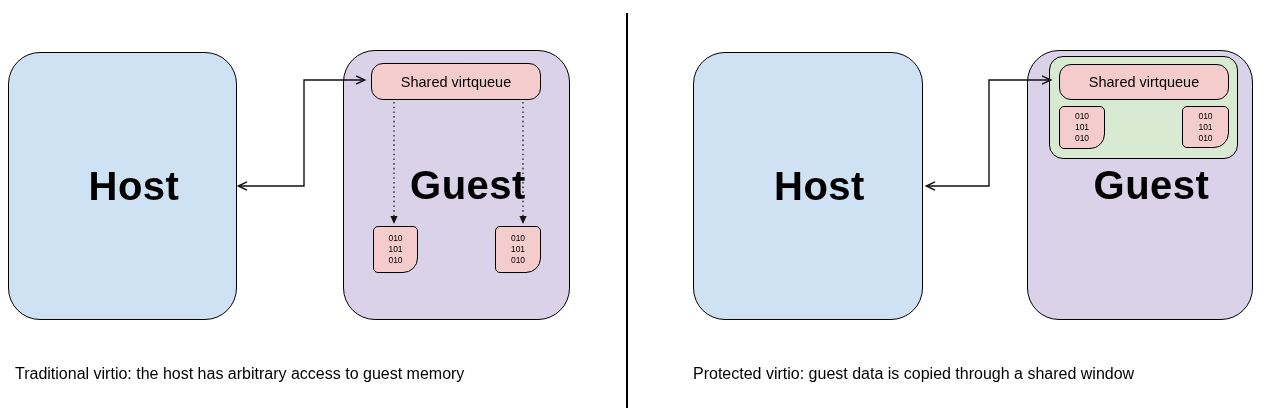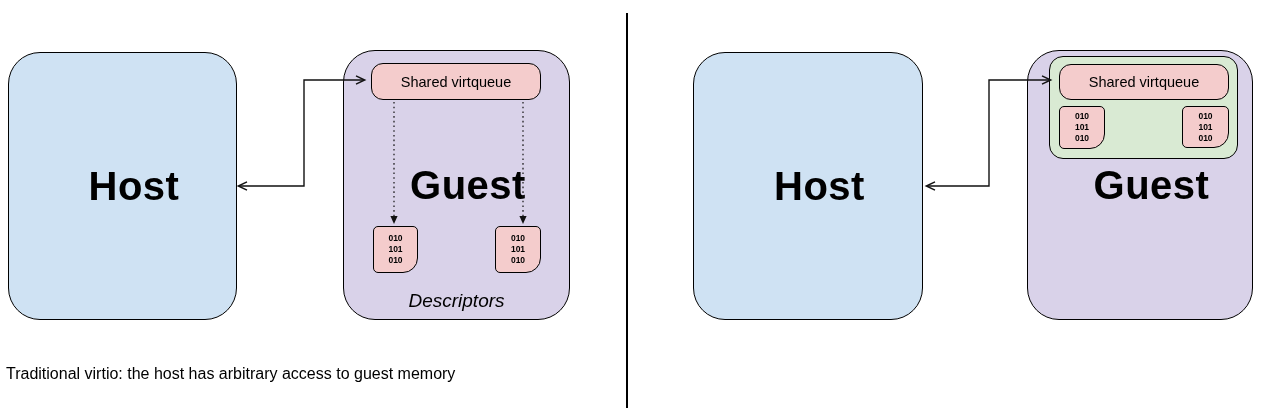--- a/index.html
+++ b/index.html
@@ -28,21 +28,21 @@
     font-size: 14.5px;
   }
   .window-box {
     position: absolute; box-sizing: border-box;
     border: 1.3px solid #000; border-radius: 14px;
   }
   .desc-box {
     position: absolute; box-sizing: border-box;
     border: 1.3px solid #000; border-radius: 5px 5px 15px 5px;
     display: flex; align-items: center; justify-content: center;
-    font-size: 8.5px; line-height: 11px; white-space: pre-line; text-align: center; font-weight: bold;
+    font-size: 8.5px; line-height: 11px; white-space: pre-line; text-align: center;
   }
   .descriptors-label {
     position: absolute; left: 0; width: 100%; bottom: 7px;
     text-align: center; font-style: italic; font-size: 19px;
   }
   .caption {
     position: absolute; top: 365px; font-size: 16px; white-space: nowrap;
   }
   .divider {
     position: absolute; left: 626px; top: 13px; width: 2px; height: 395px;
@@ -73,24 +73,23 @@
       <span>010
 101
 010</span>
     </div>
     <div class="desc-box" style="left: 151px; top: 175px; width: 46px; height: 47px; background: rgb(244, 204, 204);">
       <span>010
 101
 010</span>
     </div>
 
-    <div class="descriptors-label">Descriptors</div>
   </div>
 
-  <div class="caption" style="left:6px;text-align:center;">Traditional virtio: the host has arbitrary access to guest memory</div>
+  <div class="caption" style="left:15px;text-align:center;">Traditional virtio: the host has arbitrary access to guest memory</div>
 
   <div class="divider"></div>
 
   <div class="box rounded-big host-box" style="left: 693px; top: 52px; width: 230px; height: 268px; background: rgb(207, 226, 243);">
     <span class="big-label">Host</span>
   </div>
 
   <div class="box rounded-big guest-box" style="left: 1027px; top: 50px; width: 226px; height: 270px; background: rgb(217, 210, 233);">
     <span class="big-label">Guest</span>
 
@@ -106,20 +105,21 @@
 010</span>
       </div>
       <div class="desc-box" style="left: 132px; top: 49px; width: 47px; height: 42px; background: rgb(244, 204, 204);">
         <span>010
 101
 010</span>
       </div>
     </div>
   </div>
 
+  <div class="caption" style="left:693px;">Protected virtio: guest data is copied through a shared window</div>
 
   <svg class="overlay" viewBox="0 0 1266 408">
 
     <g stroke="#111" stroke-width="1.4" fill="none">
       <path d="M239 186 H304 V80 H364"></path>
       <path d="M247 181.8 L238.2 186 L247 190.2"></path>
       <path d="M356 75.8 L364.8 80 L356 84.2"></path>
     </g>
 
     <g>

